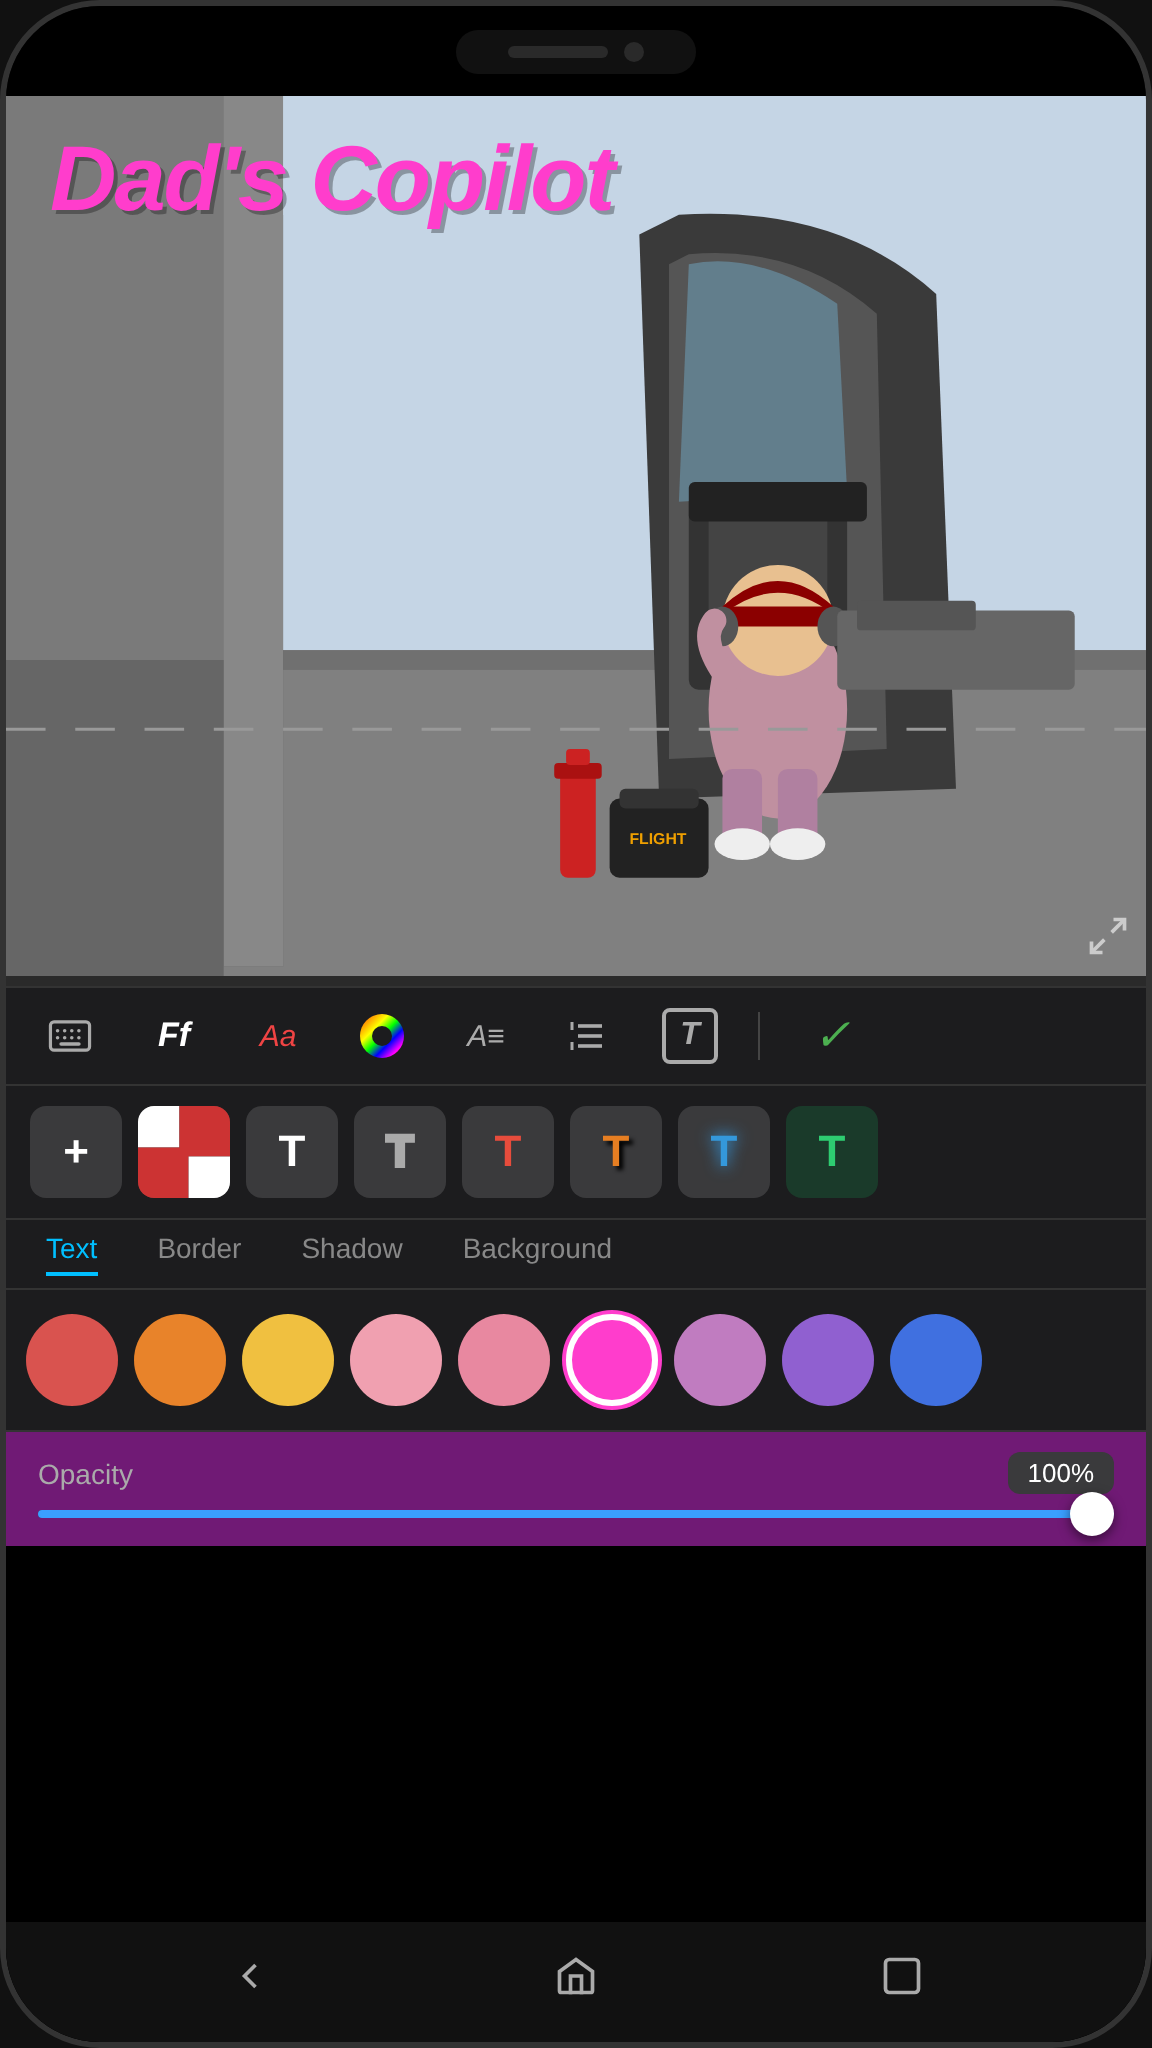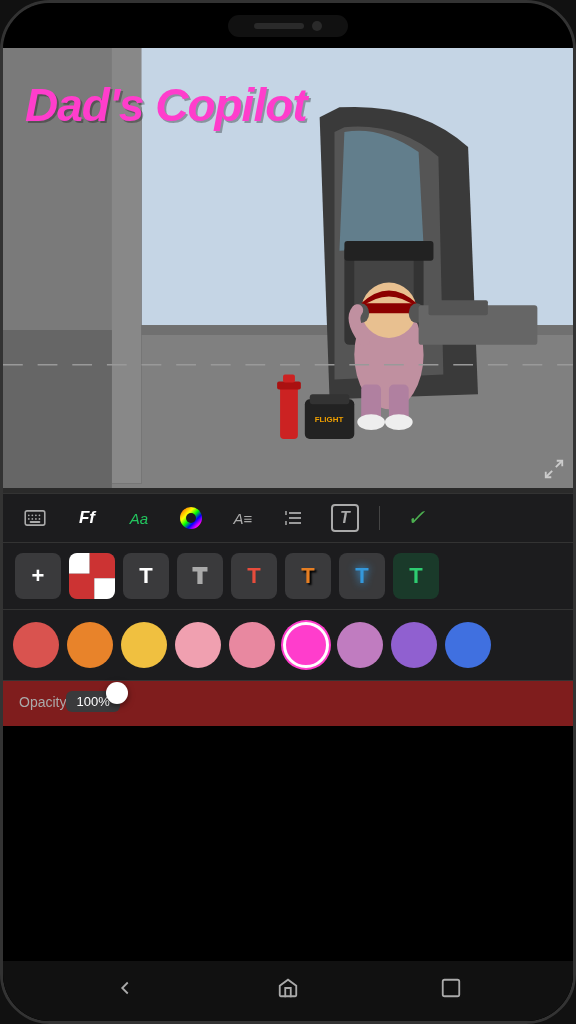--- a/index.html
+++ b/index.html
@@ -64,21 +64,21 @@
       width: 100%;
       flex: 0 0 auto;
       height: 445px;
       position: relative;
       background: #2a2a2a;
       overflow: hidden;
     }
     
     .canvas-text {
       position: absolute;
-      top: 30px;
+      top: 14px;
       left: 22px;
       font-size: 46px;
       font-weight: 900;
       color: #ff3dcc;
       font-style: italic;
       text-shadow: 2px 2px 0 rgba(0,0,0,0.3);
       letter-spacing: -1px;
       font-family: Arial Black, sans-serif;
     }
     
@@ -186,24 +186,24 @@
       cursor: pointer;
       flex-shrink: 0;
     }
     .color-swatch.selected {
       border: 3px solid #fff;
       box-shadow: 0 0 0 2px #ff69b4;
     }
 
     
     .opacity-row {
-      background: #7f1d1d;
+      background: #701a75;
       padding: 10px 16px 14px;
       display: flex;
-      flex-direction: row;
+      flex-direction: column;
       gap: 8px;
     }
     .opacity-header {
       display: flex;
       justify-content: space-between;
       align-items: center;
     }
     .opacity-label {
       color: #aaa;
       font-size: 14px;
@@ -378,21 +378,21 @@
           <line x1="13" y1="6" x2="13" y2="6" stroke="#aaa" stroke-width="2" stroke-linecap="round"></line>
           <line x1="17" y1="6" x2="17" y2="6" stroke="#aaa" stroke-width="2" stroke-linecap="round"></line>
           <line x1="5" y1="10" x2="5" y2="10" stroke="#aaa" stroke-width="2" stroke-linecap="round"></line>
           <line x1="9" y1="10" x2="9" y2="10" stroke="#aaa" stroke-width="2" stroke-linecap="round"></line>
           <line x1="13" y1="10" x2="13" y2="10" stroke="#aaa" stroke-width="2" stroke-linecap="round"></line>
           <line x1="17" y1="10" x2="17" y2="10" stroke="#aaa" stroke-width="2" stroke-linecap="round"></line>
           <line x1="7" y1="13.5" x2="17" y2="13.5" stroke="#aaa" stroke-width="2" stroke-linecap="round"></line>
         </svg>
       </div>
       <div class="toolbar-btn active" style="font-size:17px; font-weight:bold; color:#fff;">Ff</div>
-      <div class="toolbar-btn" style="font-size:15px; color:#22c55e;">Aa</div>
+      <div class="toolbar-btn" style="font-size:15px; color:#ef4444;">Aa</div>
 
       <div class="toolbar-btn">
         <svg width="24" height="24" viewBox="0 0 24 24">
           <defs>
             <linearGradient id="cw1" x1="0%" y1="0%" x2="100%" y2="100%">
               <stop offset="0%" style="stop-color:#ff0000"></stop>
               <stop offset="16%" style="stop-color:#ff9900"></stop>
               <stop offset="33%" style="stop-color:#ffff00"></stop>
               <stop offset="50%" style="stop-color:#00ff00"></stop>
               <stop offset="66%" style="stop-color:#0000ff"></stop>
@@ -431,20 +431,26 @@
       </div>
 
       <div class="style-btn style-t1" style="font-size:22px; font-weight:bold;">T</div>
       <div class="style-btn style-t2" style="font-size:22px; font-weight:900; color:#aaa; -webkit-text-stroke:2px #aaa;">T</div>
       <div class="style-btn style-t3" style="font-size:22px; font-weight:900; color:#e74c3c;">T</div>
       <div class="style-btn style-t4" style="font-size:22px; font-weight:900; color:#e67e22; text-shadow:2px 2px 2px #000;">T</div>
       <div class="style-btn style-t5" style="font-size:22px; font-weight:bold; color:#3498db; text-shadow:0 0 8px #3af;">T</div>
       <div class="style-btn style-t6" style="font-size:22px; font-weight:bold; color:#2ecc71; background:#1a3a2a;">T</div>
     </div>
 
+    <div class="tab-row">
+      <div class="tab-item active">Text</div>
+      <div class="tab-item">Border</div>
+      <div class="tab-item">Shadow</div>
+      <div class="tab-item">Background</div>
+    </div>
 
     <div class="color-row">
       <div class="color-swatch" style="background:#d9534f;"></div>
       <div class="color-swatch" style="background:#e8832a;"></div>
       <div class="color-swatch" style="background:#f0c040;"></div>
       <div class="color-swatch" style="background:#f0a0b0;"></div>
       <div class="color-swatch" style="background:#e888a0;"></div>
       <div class="color-swatch selected" style="background:#ff3dcc; border:3px solid #fff; box-shadow:0 0 0 2px #ff3dcc;"></div>
       <div class="color-swatch" style="background:#c07cc0;"></div>
       <div class="color-swatch" style="background:#9060d0;"></div>

